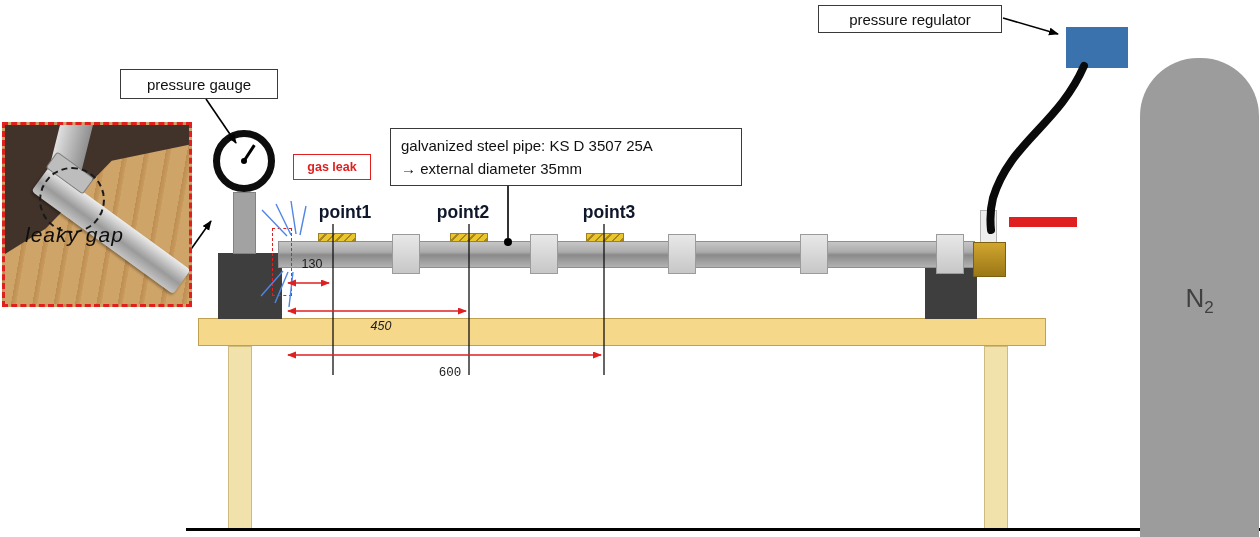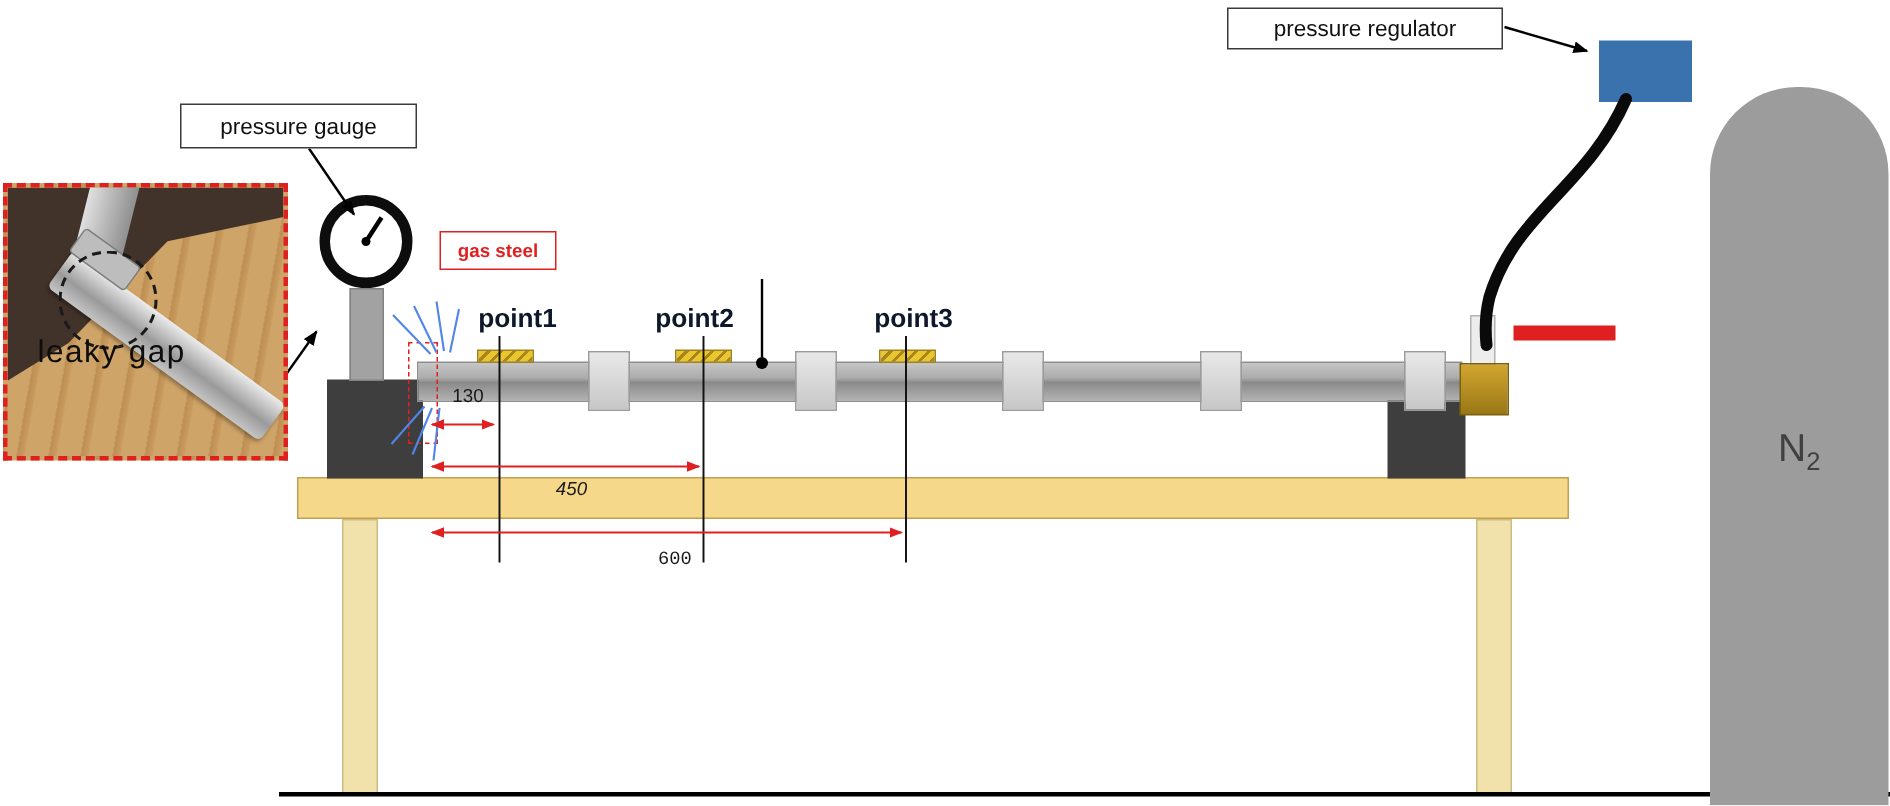--- a/index.html
+++ b/index.html
@@ -48,21 +48,21 @@
   .lbl-spec{left:390px;top:128px;width:352px;height:58px;flex-direction:column;align-items:flex-start;justify-content:center;
             padding:4px 10px;line-height:23px;}
   .lbl-leak{left:293px;top:154px;width:78px;height:26px;border:1.5px solid #e02020;color:#e02020;font-size:12.5px;font-weight:600;}
   .pt{font-size:17.5px;font-weight:700;color:#0f172a;width:62px;text-align:center;}
   .pt1{left:314px;top:202px;} .pt2{left:432px;top:202px;} .pt3{left:578px;top:202px;}
   .dim{font-size:12.5px;color:#1a1a1a;width:42px;text-align:center;}
   .d150{left:291px;top:257px;} .d450{left:360px;top:319px;font-style:italic;} .d600{left:429px;top:366px;font-family:Liberation Mono, monospace;}
 
   
   .inset{left:2px;top:122px;width:184px;height:179px;border:3px dashed #e02020;box-sizing:content-box;overflow:hidden;
-         background:repeating-linear-gradient(100deg,#cfa468 0px,#cfa468 16px,#bd8d52 16px,#c99c5e 21px);}
+         background:repeating-linear-gradient(100deg,#cfa468 0px,#cfa468 16px,#bd8d52 16px,#c99c5e 21px);font-style:italic;}
   .inset-dark{position:absolute;left:0;top:0;width:100%;height:100%;background:#42332a;
               clip-path:polygon(0 0,100% 0,100% 11%,58% 20%,22% 58%,0 72%);}
   .inset-pipe-main{position:absolute;left:44px;top:42px;width:175px;height:30px;border-radius:4px;
               background:linear-gradient(#ececec,#9a9a9a 60%,#c4c4c4);transform:rotate(36deg);transform-origin:0 0;box-shadow:0 2px 3px rgba(0,0,0,.35);}
   .inset-pipe-joint{position:absolute;left:50px;top:-8px;width:32px;height:60px;border-radius:4px;
               background:linear-gradient(90deg,#e0e0e0,#8f8f8f);transform:rotate(14deg);}
   .inset-ring{position:absolute;left:42px;top:38px;width:44px;height:18px;background:#bdbdbd;border:1px solid #7d7d7d;
               transform:rotate(36deg);border-radius:3px;}
   .inset-circle{position:absolute;left:34px;top:42px;width:62px;height:62px;border:2.5px dashed #1a1a1a;border-radius:50%;}
   .inset-caption{position:absolute;left:20px;top:98px;font-size:21px;font-weight:500;color:#0d0d0d;letter-spacing:1px;}
@@ -146,22 +146,26 @@
     <line x1="288" y1="311" x2="466" y2="311" stroke="#e02020" stroke-width="1.4" marker-start="url(#arrRrev)" marker-end="url(#arrR)"></line>
     <line x1="288" y1="355" x2="601" y2="355" stroke="#e02020" stroke-width="1.4" marker-start="url(#arrRrev)" marker-end="url(#arrR)"></line>
   </svg>
 
   <div class="abs callout lbl-gauge">
     <span>pressure gauge</span>
   </div>
   <div class="abs callout lbl-reg">
     <span>pressure regulator</span>
   </div>
+  <div class="abs callout lbl-spec">
+    <span>galvanized steel pipe: KS D 3507 25A</span>
+    <span>→ external diameter 35mm</span>
+  </div>
   <div class="abs callout lbl-leak">
-    <span>gas steel</span>
+    <span>gas leak</span>
   </div>
 
   <div class="abs pt pt1">point1</div>
   <div class="abs pt pt2">point2</div>
   <div class="abs pt pt3">point3</div>
 
   <div class="abs dim d150">130</div>
   <div class="abs dim d450">450</div>
   <div class="abs dim d600">600</div>
 

